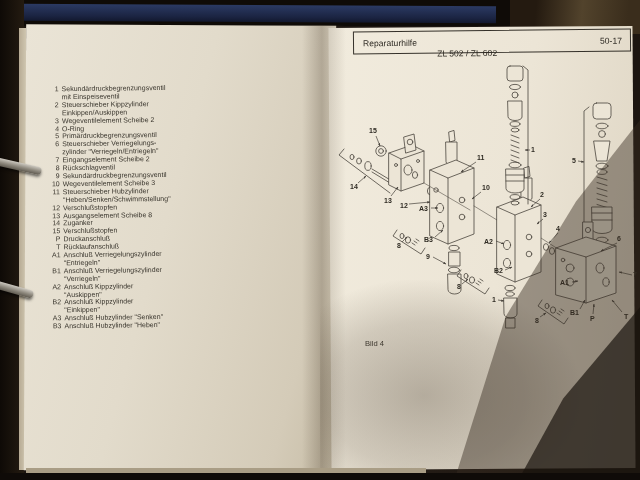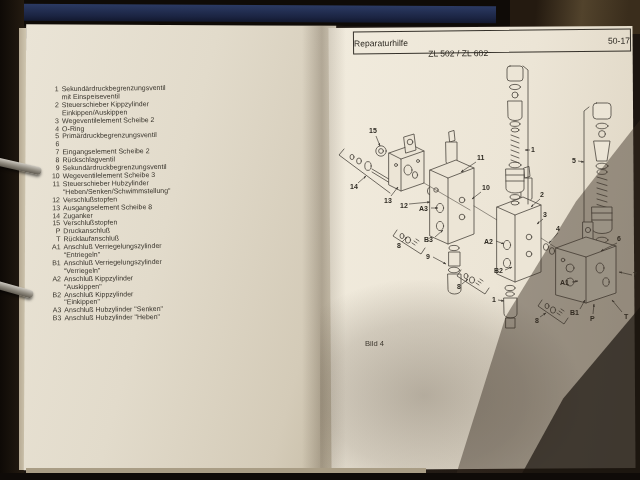--- a/index.html
+++ b/index.html
@@ -41,23 +41,23 @@
   .parts-list{position:absolute;left:46px;top:84px;width:230px;transform:rotate(-.7deg);
     color:#38342c;font-size:7px;line-height:7.9px;}
   .plist-row{display:flex;}
   .plist-num{width:14px;text-align:right;margin-right:3px;flex:none;}
   .plist-txt{white-space:pre-line;}
 
   
   .header-box{position:absolute;left:353px;top:30px;width:276px;height:21px;
     border:1.4px solid #35312a;display:flex;align-items:center;transform:rotate(-.6deg);
     color:#2e2a23;font-size:8.6px;}
-  .hb-title{text-align:center;}
+  .hb-title{margin-left:9px;text-align:center;}
   .hb-model{margin-left:20px;margin-top:23px;}
-  .hb-page{margin-left:auto;margin-right:0;}
+  .hb-page{margin-left:auto;margin-right:8px;}
 
   
   #diagram{position:absolute;left:0;top:0;}
   .fig-caption{position:absolute;left:365px;top:339px;font-size:7.6px;color:#3a362e;}
 
   
   .soft-blob{position:absolute;left:320px;top:280px;width:260px;height:210px;
     background:radial-gradient(ellipse at 40% 55%,rgba(70,58,44,.34) 0%,rgba(70,58,44,.18) 45%,rgba(70,58,44,0) 72%);}
   .shadow-med{position:absolute;left:0;top:0;width:640px;height:480px;background:rgba(55,45,33,.45);
     clip-path:polygon(100% 25%,90% 42%,79% 66%,71% 100%,100% 100%);}
@@ -100,20 +100,22 @@
       <div class="plist-row">
         <span class="plist-num">4</span>
         <span class="plist-txt">O-Ring</span>
       </div>
       <div class="plist-row">
         <span class="plist-num">5</span>
         <span class="plist-txt">Primärdruckbegrenzungsventil</span>
       </div>
       <div class="plist-row">
         <span class="plist-num">6</span>
+        <span class="plist-txt">Steuerschieber Verriegelungs-
+zylinder "Verriegeln/Entriegeln"</span>
       </div>
       <div class="plist-row">
         <span class="plist-num">7</span>
         <span class="plist-txt">Eingangselement Scheibe 2</span>
       </div>
       <div class="plist-row">
         <span class="plist-num">8</span>
         <span class="plist-txt">Rückschlagventil</span>
       </div>
       <div class="plist-row">

